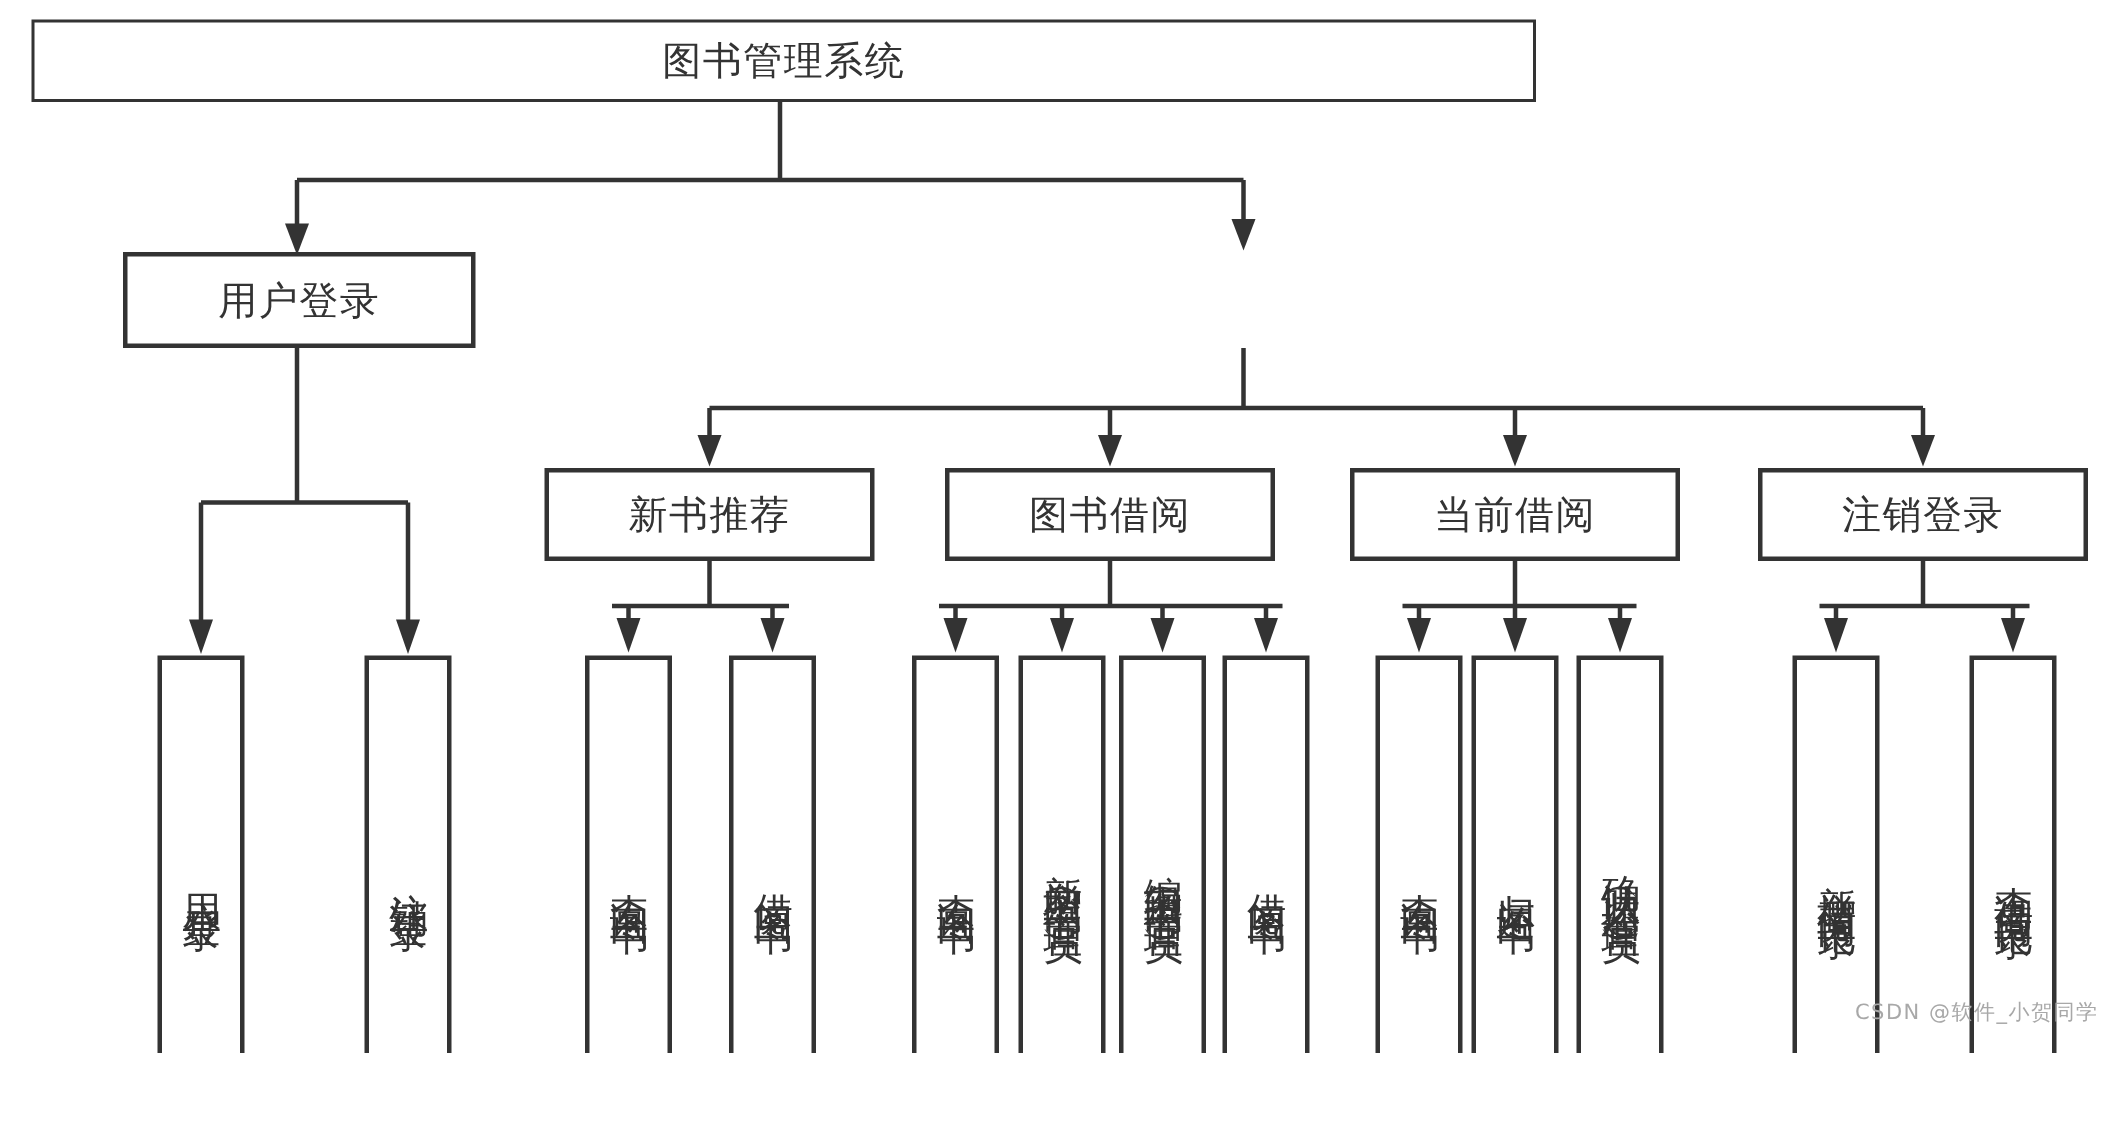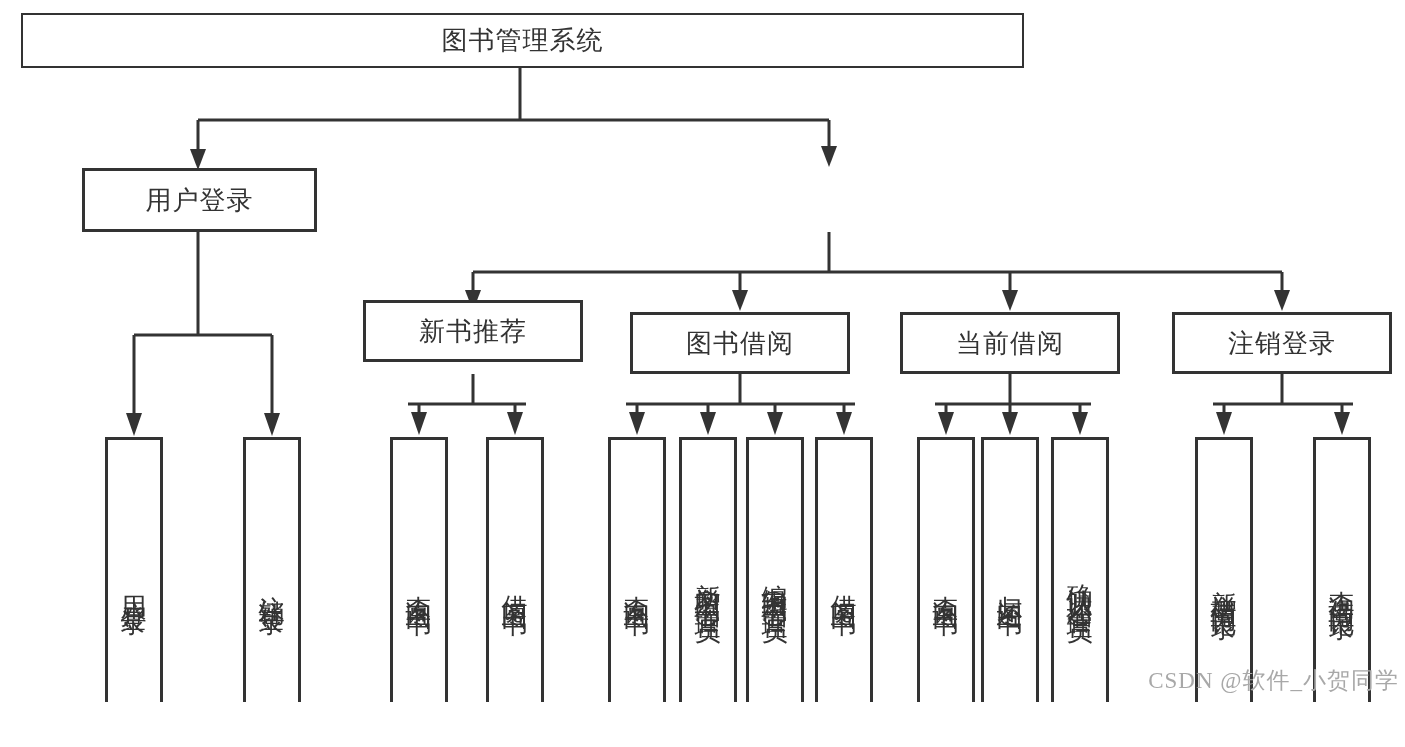--- a/index.html
+++ b/index.html
@@ -43,27 +43,26 @@
     writing-mode:vertical-rl;
     text-orientation:mixed;
     font-size:26px;
     letter-spacing:5px;
     line-height:1;
     color:var(--text);
     white-space:nowrap;
   }
   .watermark{
     position:absolute;
-    right:6px;bottom:6px;
-    font-size:23px;
+    right:6px;bottom:18px;
+    font-size:14px;
     color:var(--watermark);
     z-index:2;
     letter-spacing:1px;
     white-space:nowrap;
-    font-family:Liberation Serif, serif;
   }
 </style>
 </head>
 <body>
 
 <div class="canvas">
 
   <svg class="connectors" viewBox="0 0 1405 747">
 
     <g>
@@ -115,21 +114,21 @@
   </svg>
 
   <div class="node lvl-root" style="left:21px;top:13px;width:1003px;height:55px">
     <span class="lbl">图书管理系统</span>
   </div>
 
   <div class="node" style="left:82px;top:168px;width:235px;height:64px">
     <span class="lbl">用户登录</span>
   </div>
 
-  <div class="node" style="left:363px;top:300px;width:220px;height:62px">
+  <div class="node" style="left:363px;top:312px;width:220px;height:62px">
     <span class="lbl">新书推荐</span>
   </div>
   <div class="node" style="left:900px;top:312px;width:220px;height:62px">
     <span class="lbl">当前借阅</span>
   </div>
   <div class="node" style="left:630px;top:312px;width:220px;height:62px">
     <span class="lbl">图书借阅</span>
   </div>
   <div class="node" style="left:1172px;top:312px;width:220px;height:62px">
     <span class="lbl">注销登录</span>

